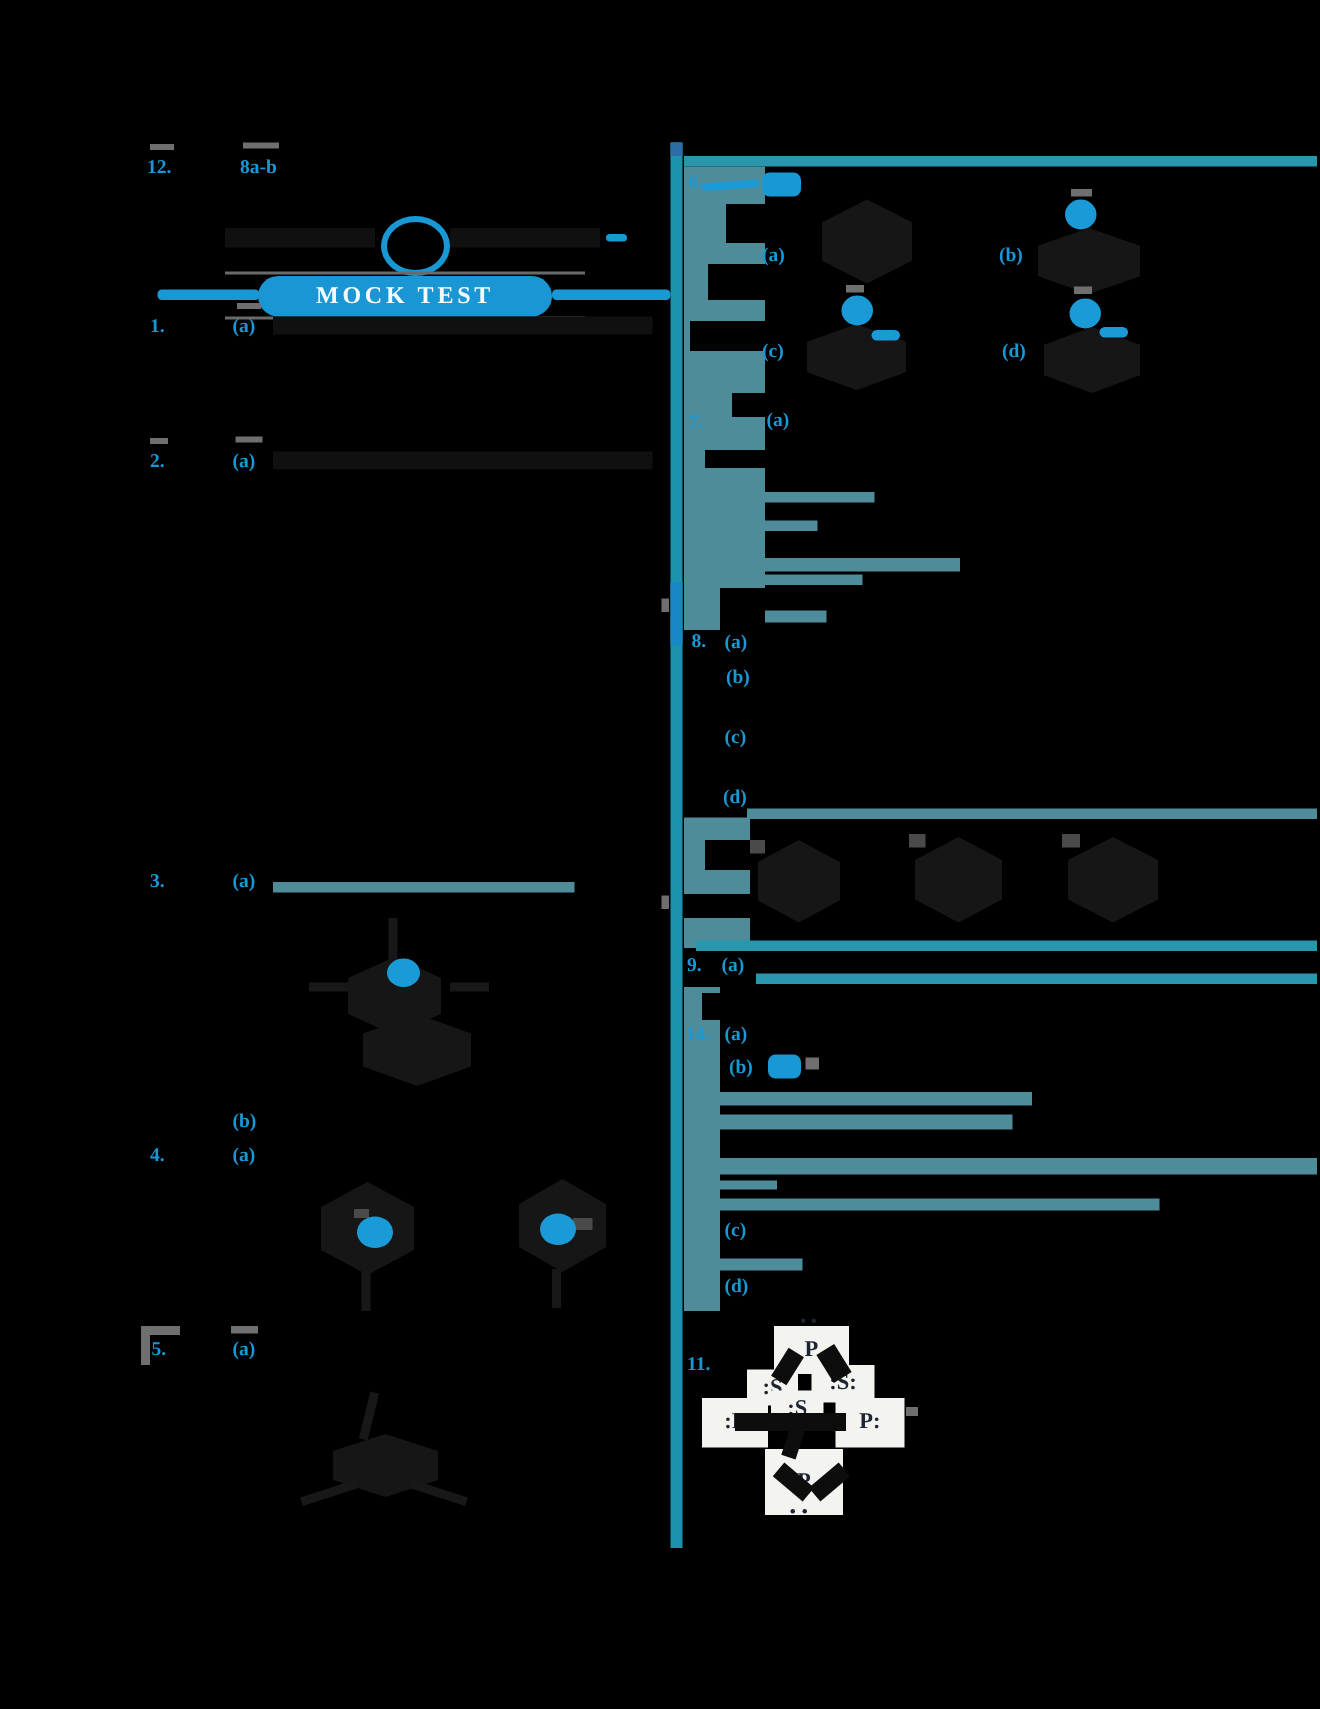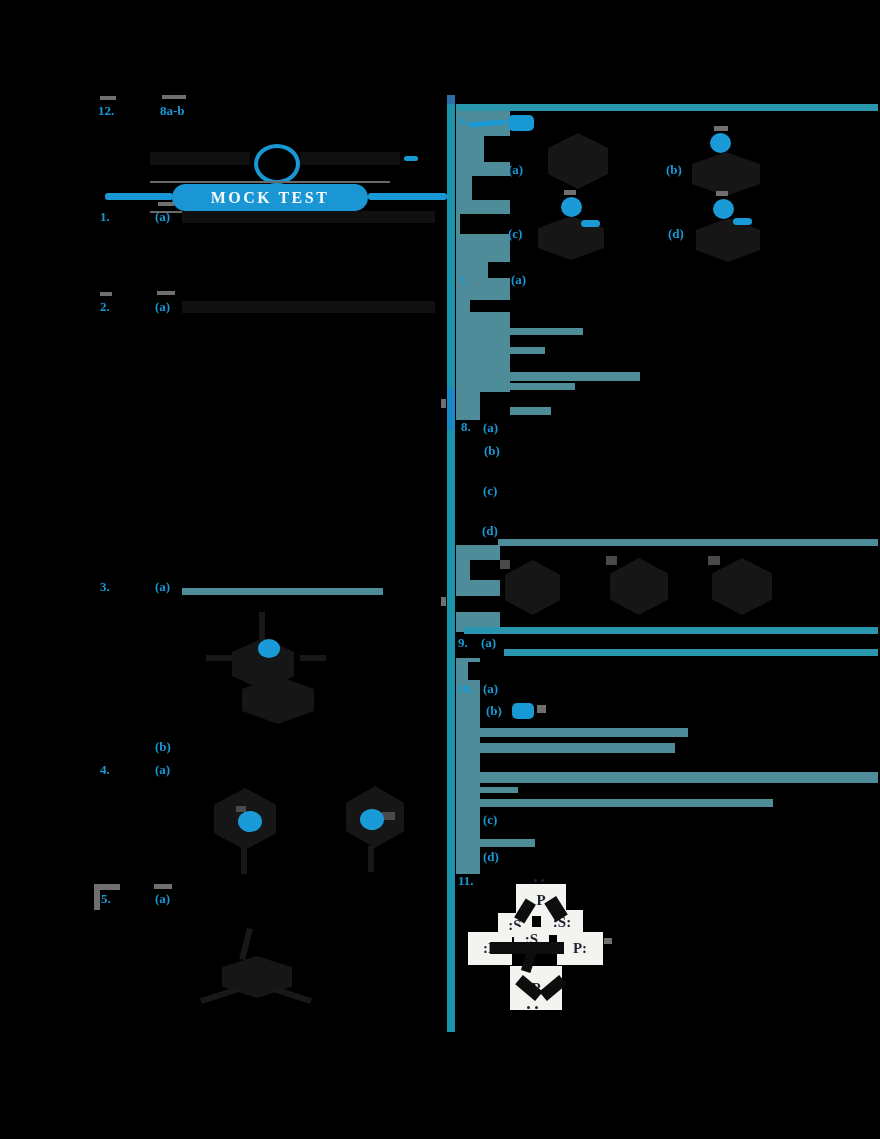--- a/index.html
+++ b/index.html
@@ -177,29 +177,29 @@
   <div class="abs gs2" style="left:500px;top:560px;width:10px;height:9px"></div>
   <div class="abs hex" style="left:505px;top:560px;width:55px;height:55px"></div>
   <div class="abs gs2" style="left:606px;top:556px;width:11px;height:9px"></div>
   <div class="abs hex" style="left:610px;top:558px;width:58px;height:57px"></div>
   <div class="abs gs2" style="left:708px;top:556px;width:12px;height:9px"></div>
   <div class="abs hex" style="left:712px;top:558px;width:60px;height:57px"></div>
 
   <div class="abs t-blue" style="left:458px;top:636px">9.</div>
   <div class="abs t-blue" style="left:481px;top:636px">(a)</div>
 
-  <div class="abs t-blue" style="left:457px;top:682px">10.</div>
+  <div class="abs t-blue" style="left:457px;top:682px">14.</div>
   <div class="abs t-blue" style="left:483px;top:682px">(a)</div>
   <div class="abs t-blue" style="left:486px;top:704px">(b)</div>
   <div class="abs blob" style="left:512px;top:703px;width:22px;height:16px"></div>
   <div class="abs gs" style="left:537px;top:705px;width:9px;height:8px"></div>
   <div class="abs t-blue" style="left:483px;top:813px">(c)</div>
   <div class="abs t-blue" style="left:483px;top:850px">(d)</div>
 
-  <div class="abs t-blue" style="left:458px;top:874px">11.</div>
+  <div class="abs t-blue" style="left:458px;top:902px">11.</div>
 
   <div class="abs wbox" style="left:516px;top:884px;width:50px;height:32px">
     <span>P</span>
   </div>
   <div class="abs dot" style="left:534px;top:879px"></div>
   <div class="abs dot" style="left:541px;top:879px"></div>
   <div class="abs wbox" style="left:498px;top:913px;width:34px;height:24px">
     <span>:S</span>
   </div>
   <div class="abs wbox" style="left:541px;top:910px;width:42px;height:25px">

